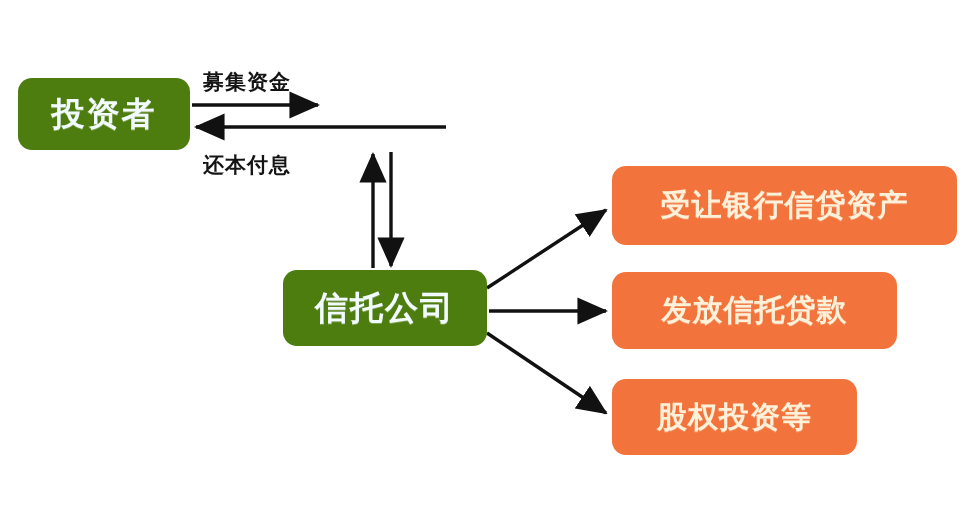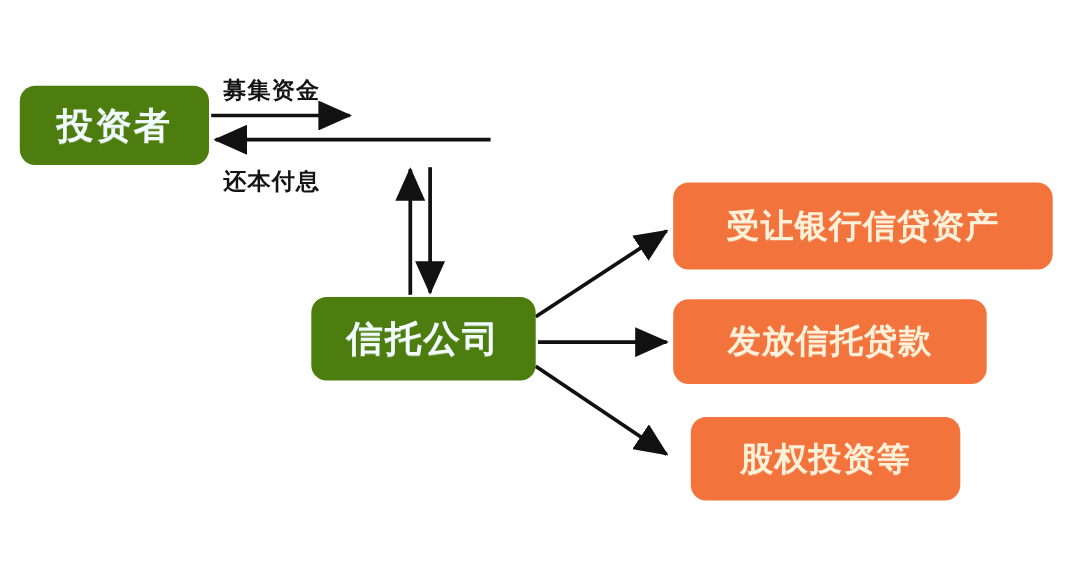--- a/index.html
+++ b/index.html
@@ -99,21 +99,21 @@
   #node-trust-loans {
     left: 612px;
     top: 272px;
     width: 285px;
     height: 77px;
     font-size: 30px;
     letter-spacing: 1px;
   }
 
   #node-equity-investment {
-    left: 628px;
+    left: 612px;
     top: 379px;
     width: 245px;
     height: 76px;
     font-size: 30px;
     letter-spacing: 1px;
   }
 
   
   .edge-label {
     position: absolute;

